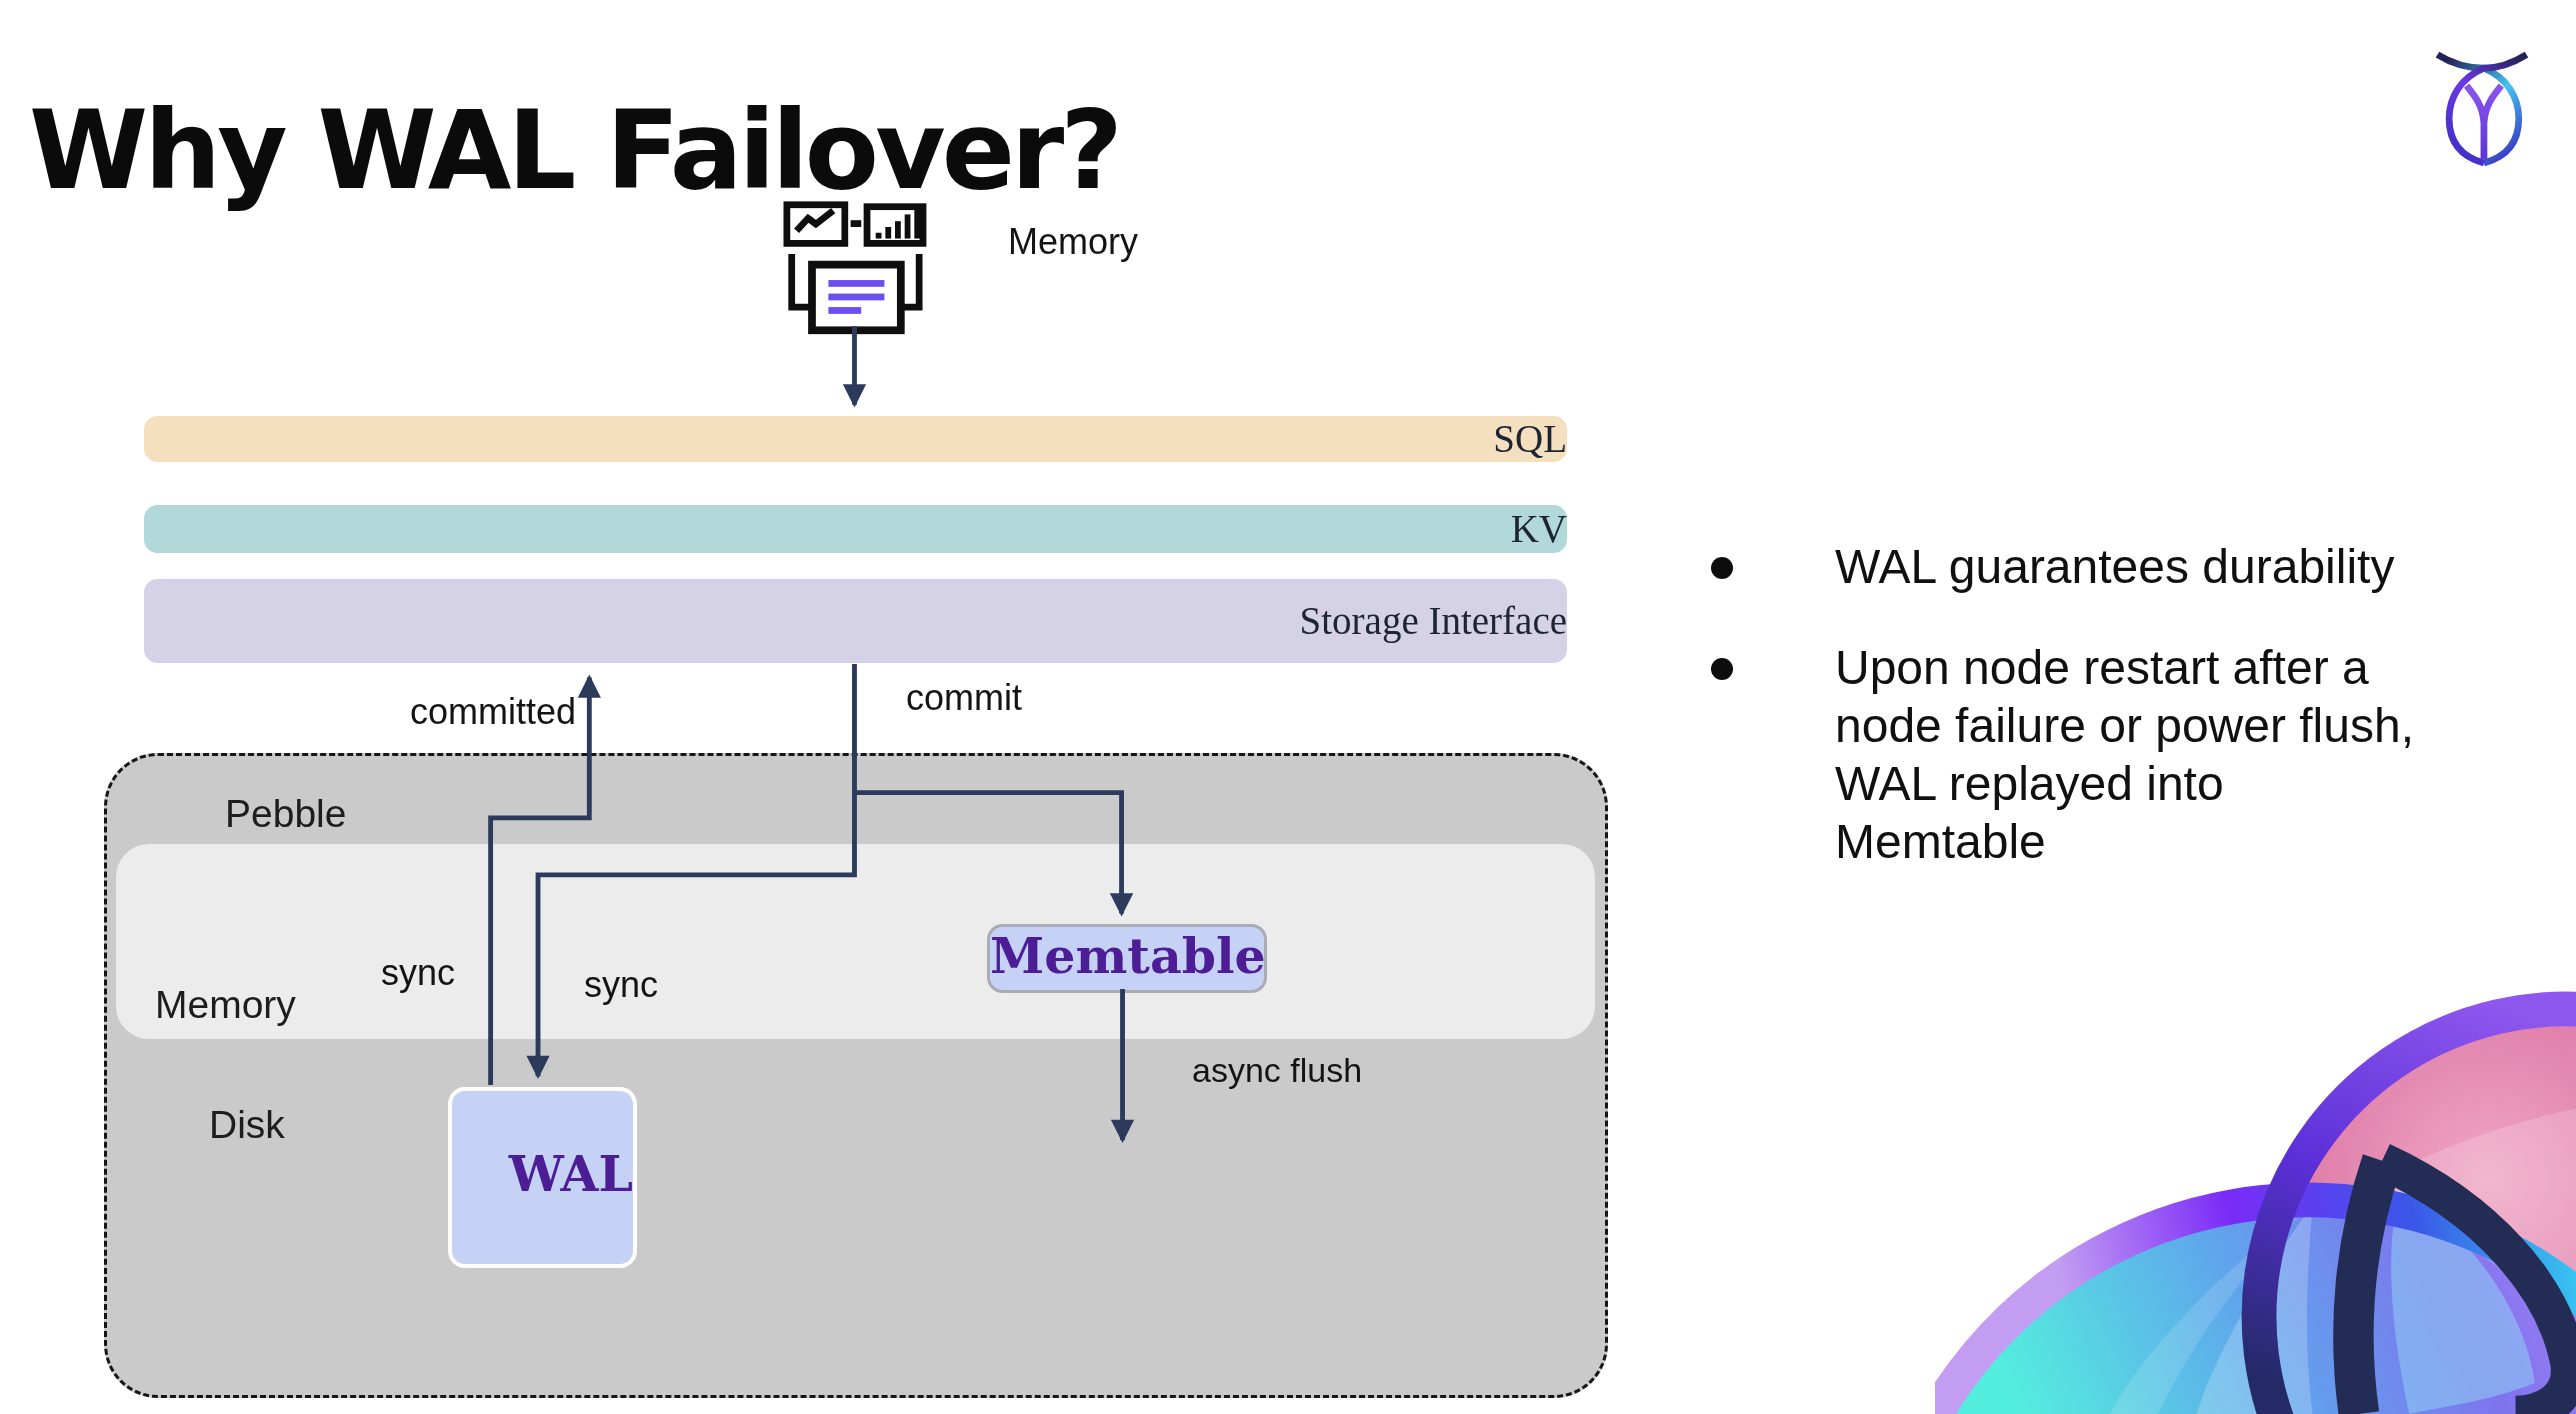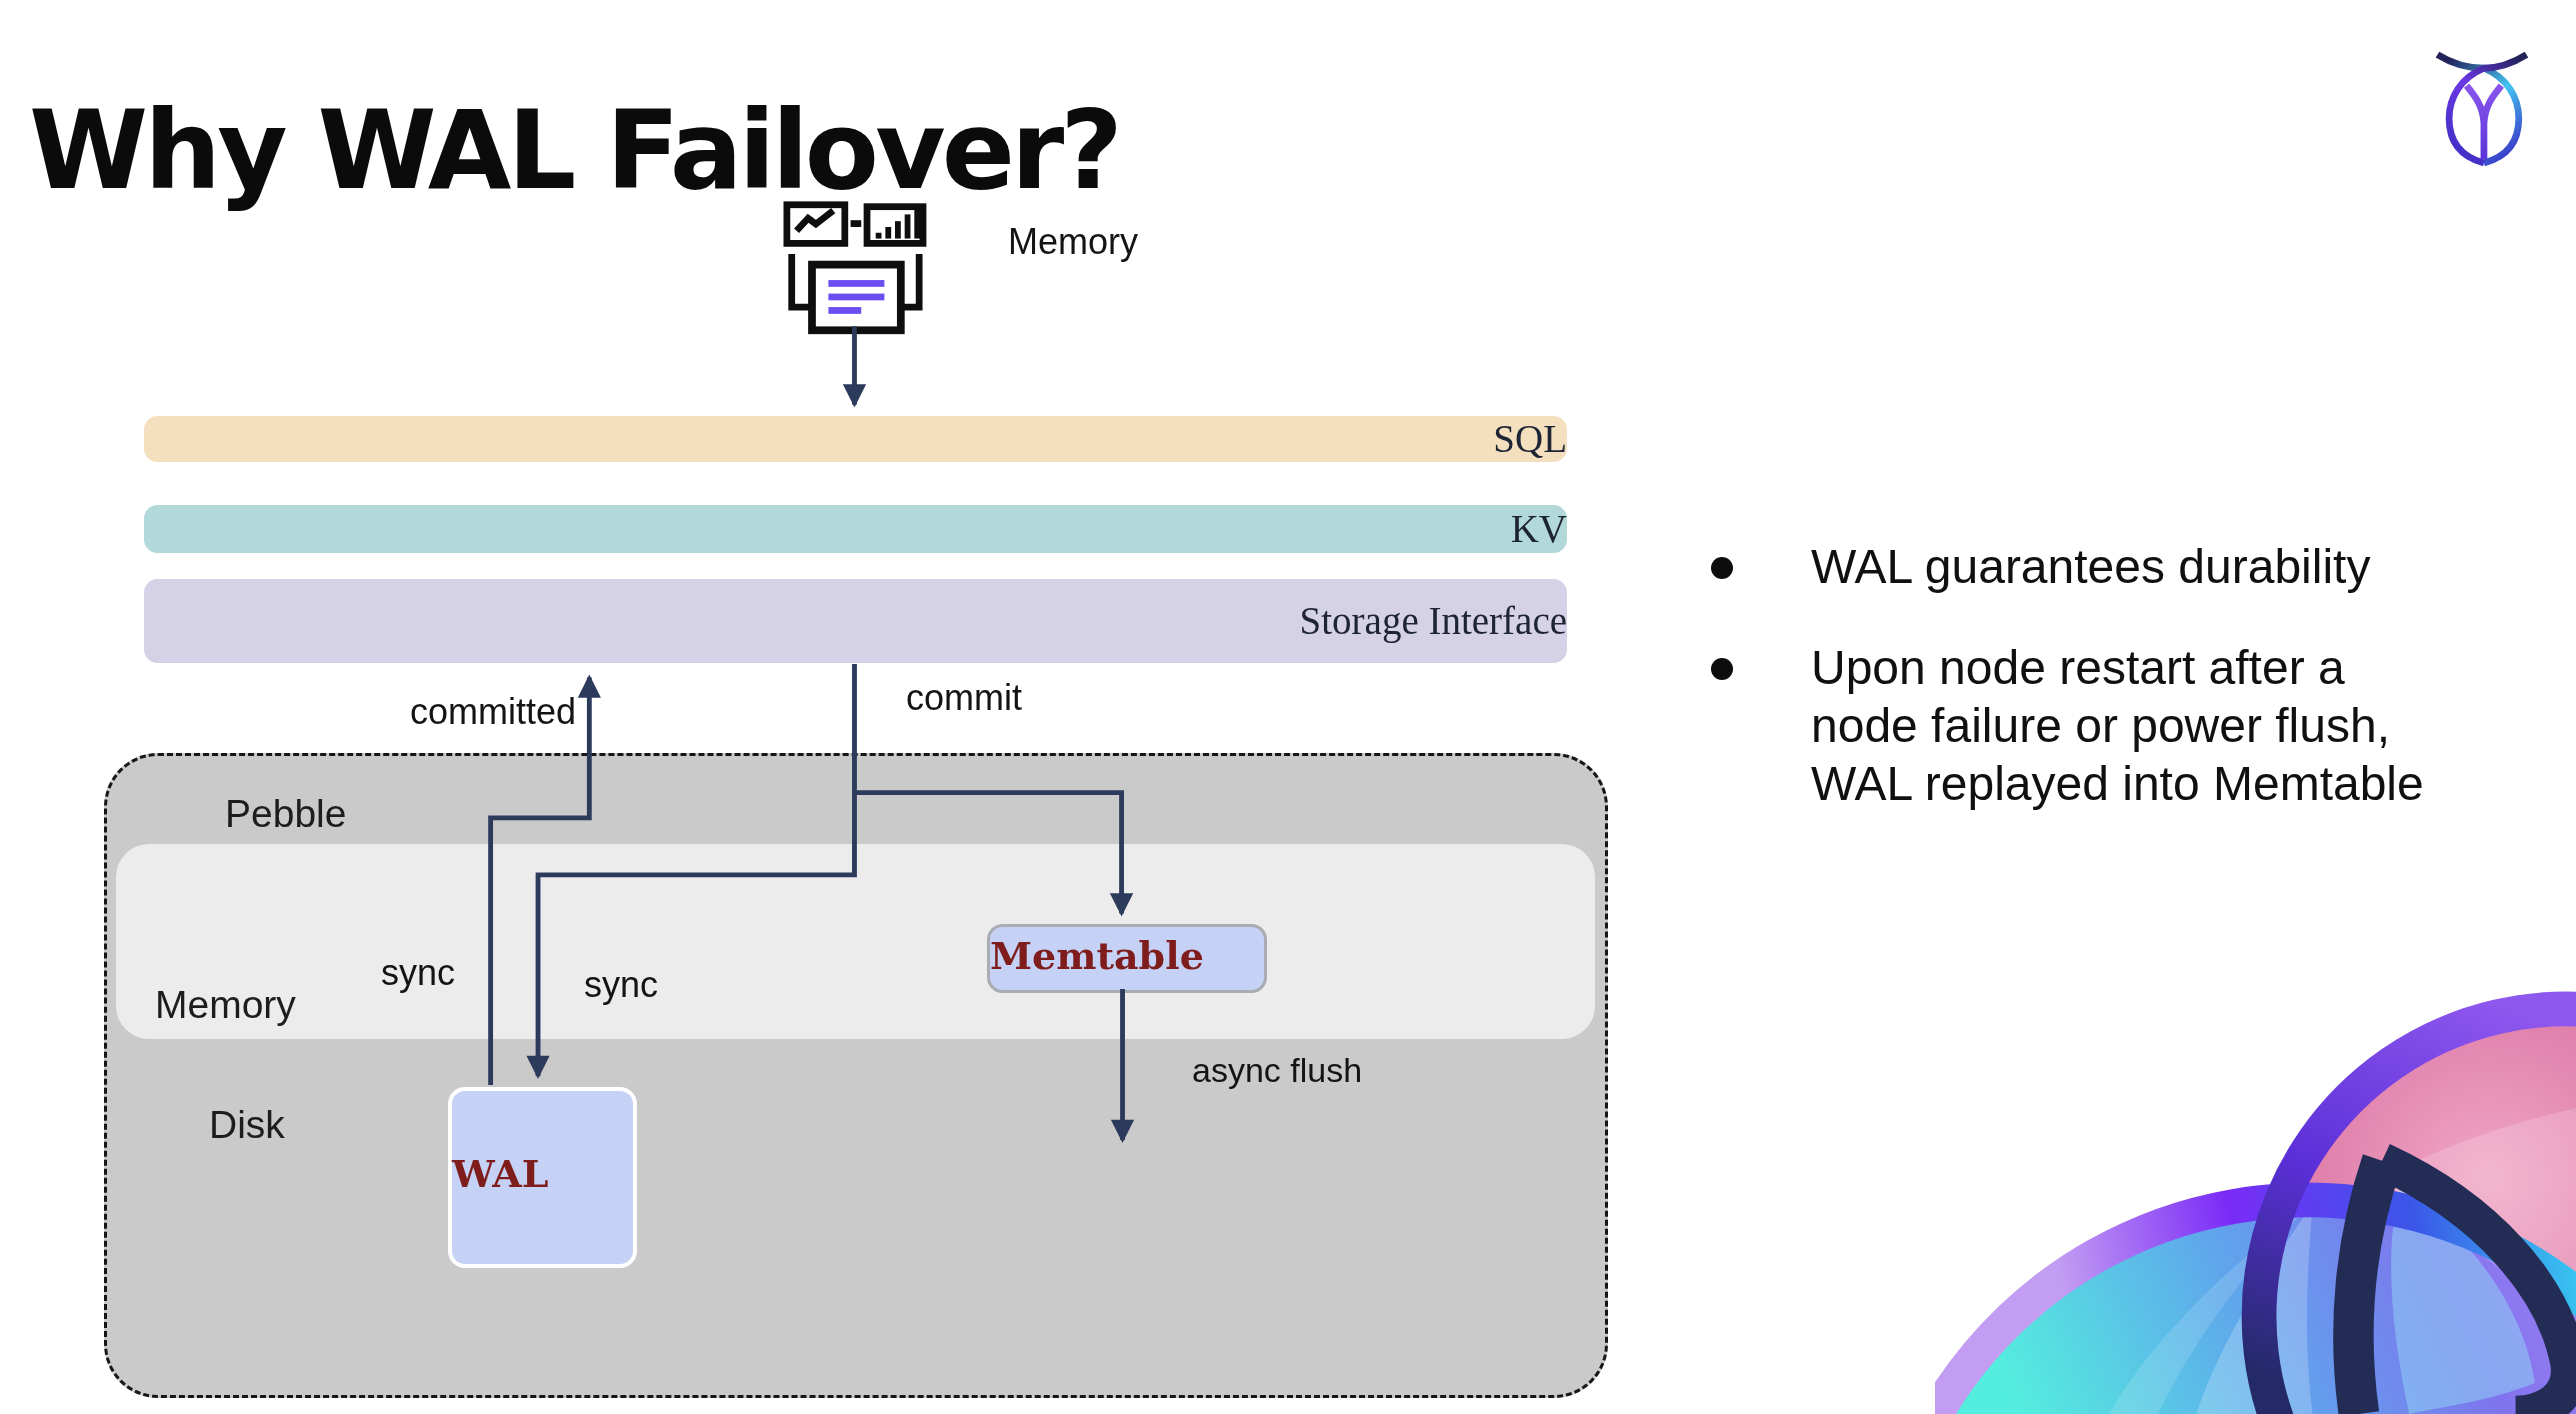--- a/index.html
+++ b/index.html
@@ -20,22 +20,22 @@
   
   .pebble{left:104px;top:753px;width:1498px;height:639px;background:#cacaca;
           border:3.9px dashed #161616;border-radius:54px;}
   .memoryband{left:116px;top:844px;width:1479px;height:195px;background:#ececec;border-radius:33px;}
   .zonelabel{font-family:Liberation Sans, sans-serif;font-size:39px;color:#1d1d1d;}
   .lbl-pebble{left:225px;top:792px;}
   .lbl-memory{left:155px;top:983px;}
   .lbl-disk{left:209px;top:1103px;}
 
   
-  .node{background:#c5d2f6;text-align:left;color:#7f1d1d;
-        font-family:"DejaVu Serif",serif;font-weight:bold;font-size:38px;}
+  .node{background:#c5d2f6;text-align:right;color:#4c1d95;
+        font-family:"DejaVu Serif",serif;font-weight:bold;font-size:49px;}
   .node-wal{left:448px;top:1087px;width:181px;height:173px;border:4.8px solid #ffffff;
             border-radius:17px;line-height:166px;}
   .node-memtable{left:987px;top:924px;width:274px;height:63px;border:3.9px solid #a9adb3;
             border-radius:15.5px;line-height:58px;}
   .node-sstable{left:985px;top:1150px;width:276px;height:169px;border:4.8px solid #ffffff;
             border-radius:29px;line-height:163px;}
 
   
   .edgelabel{font-size:36px;color:#141414;}
   .lbl-client{left:1008px;top:221px;}
@@ -43,21 +43,21 @@
   .lbl-commit{left:906px;top:677px;}
   .lbl-sync1{left:381px;top:952px;}
   .lbl-sync2{left:584px;top:964px;}
   .lbl-flush{left:1192px;top:1051px;font-size:34px;}
 
   
   .bullets{left:1711px;top:538px;width:735px;}
   .bullet{display:flex;margin-bottom:43px;}
   .bullet .dot{width:22px;height:22px;border-radius:50%;background:#0d0d0d;
                margin-top:19.4px;margin-right:78px;flex:0 0 auto;}
-  .bullet .txt{font-size:48px;line-height:58px;color:#101010;width:658px;letter-spacing:0px;}
+  .bullet .txt{font-size:48px;line-height:58px;color:#101010;width:658px;letter-spacing:0px;margin-left:24px;}
 
   svg{display:block;}
   .overlay{left:0;top:0;pointer-events:none;}
 </style>
 </head>
 <body>
 
 <div class="slide">
 
   <div class="abs title">Why WAL Failover?</div>

